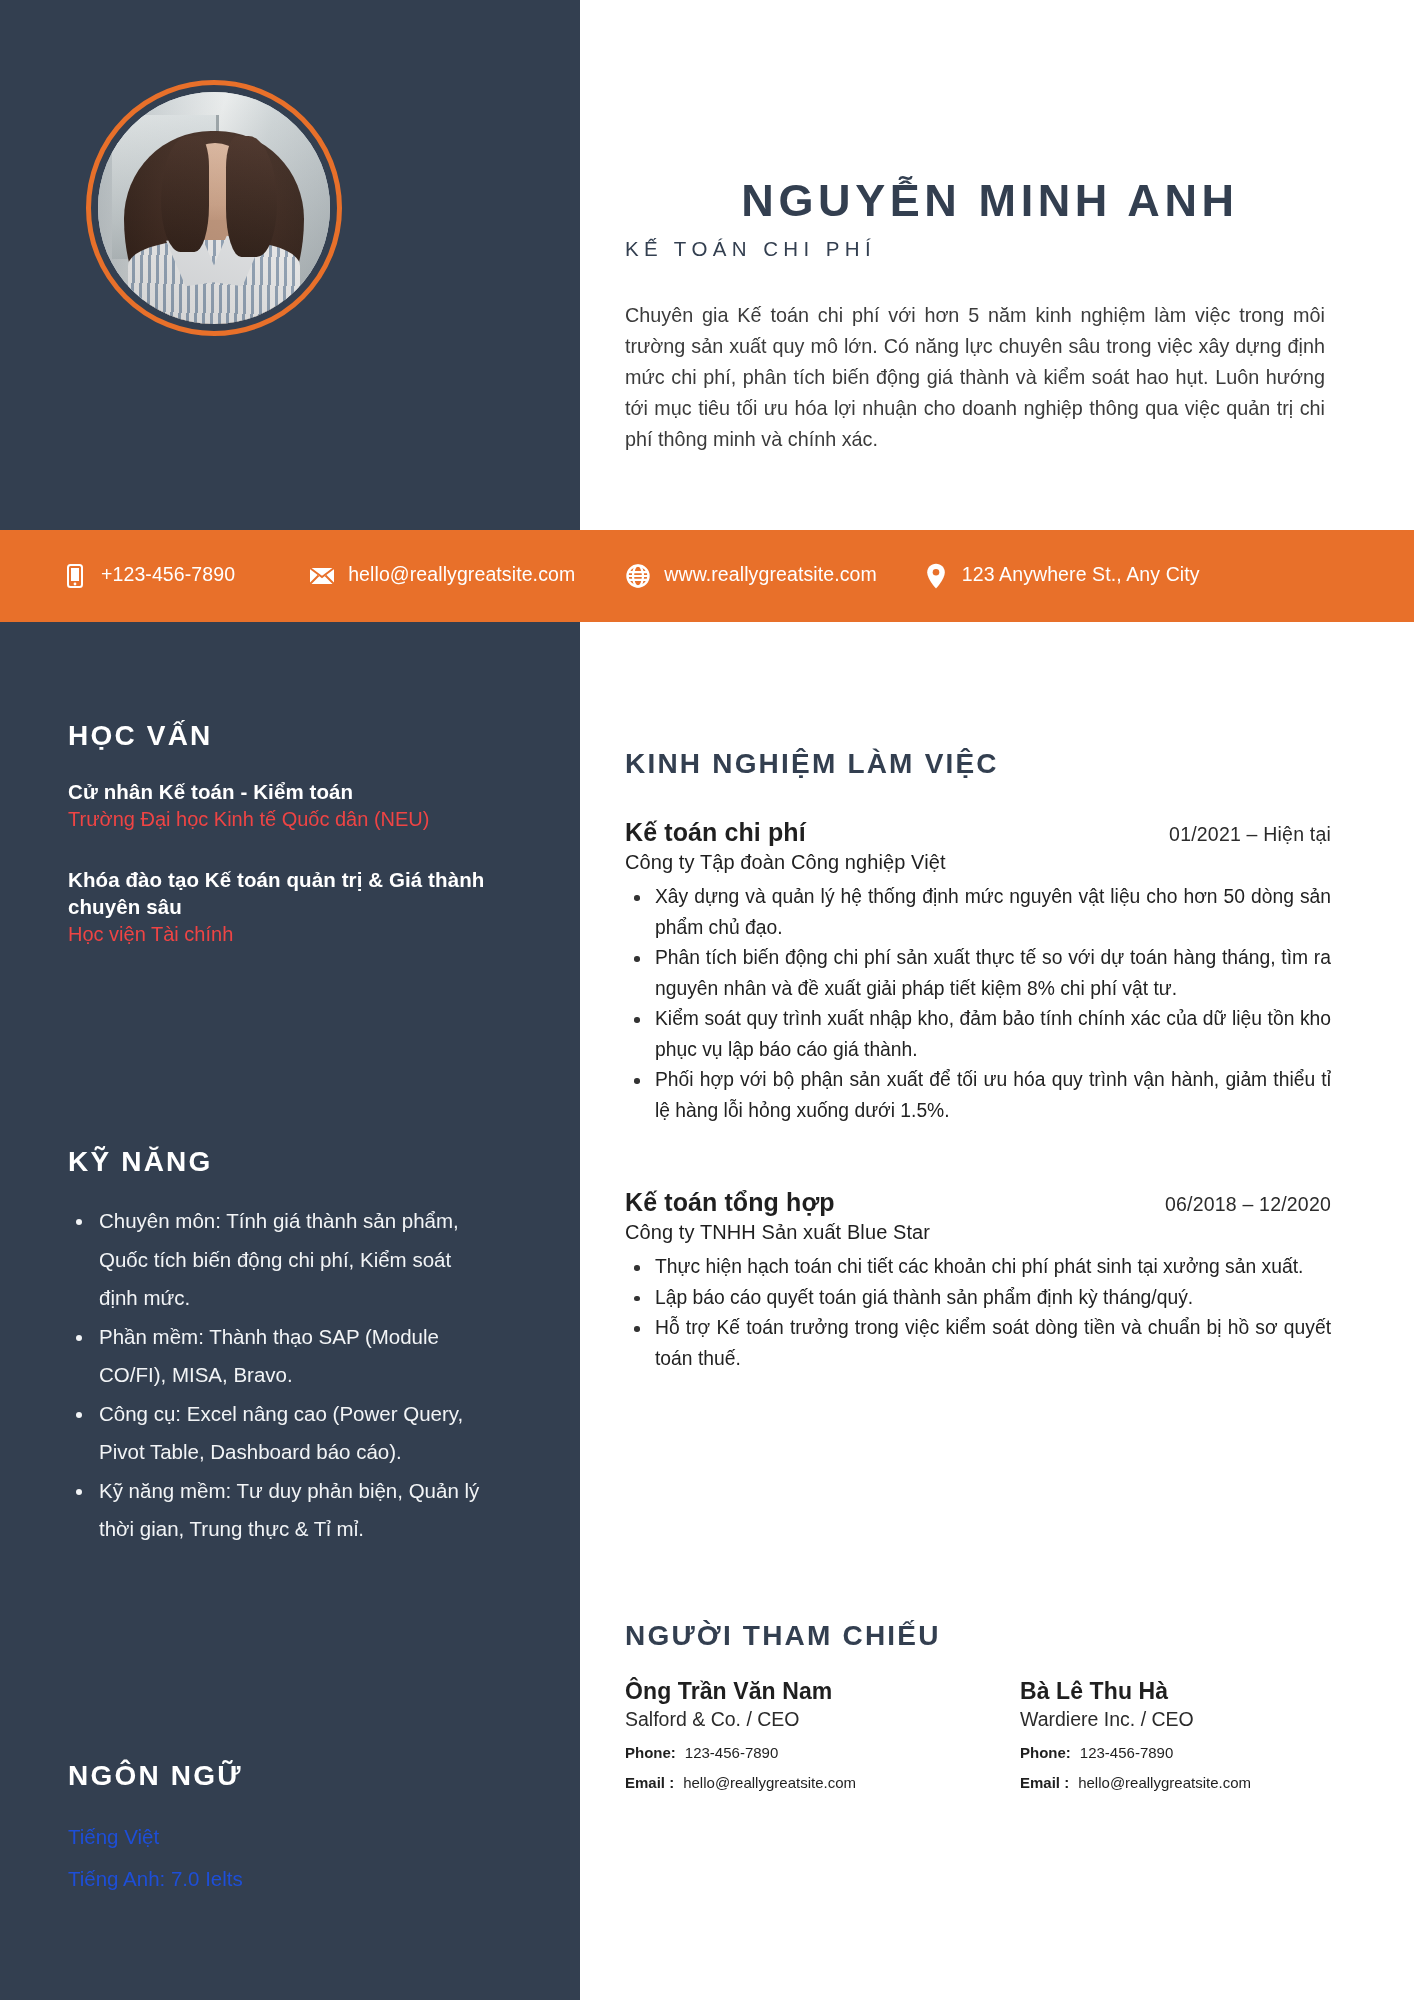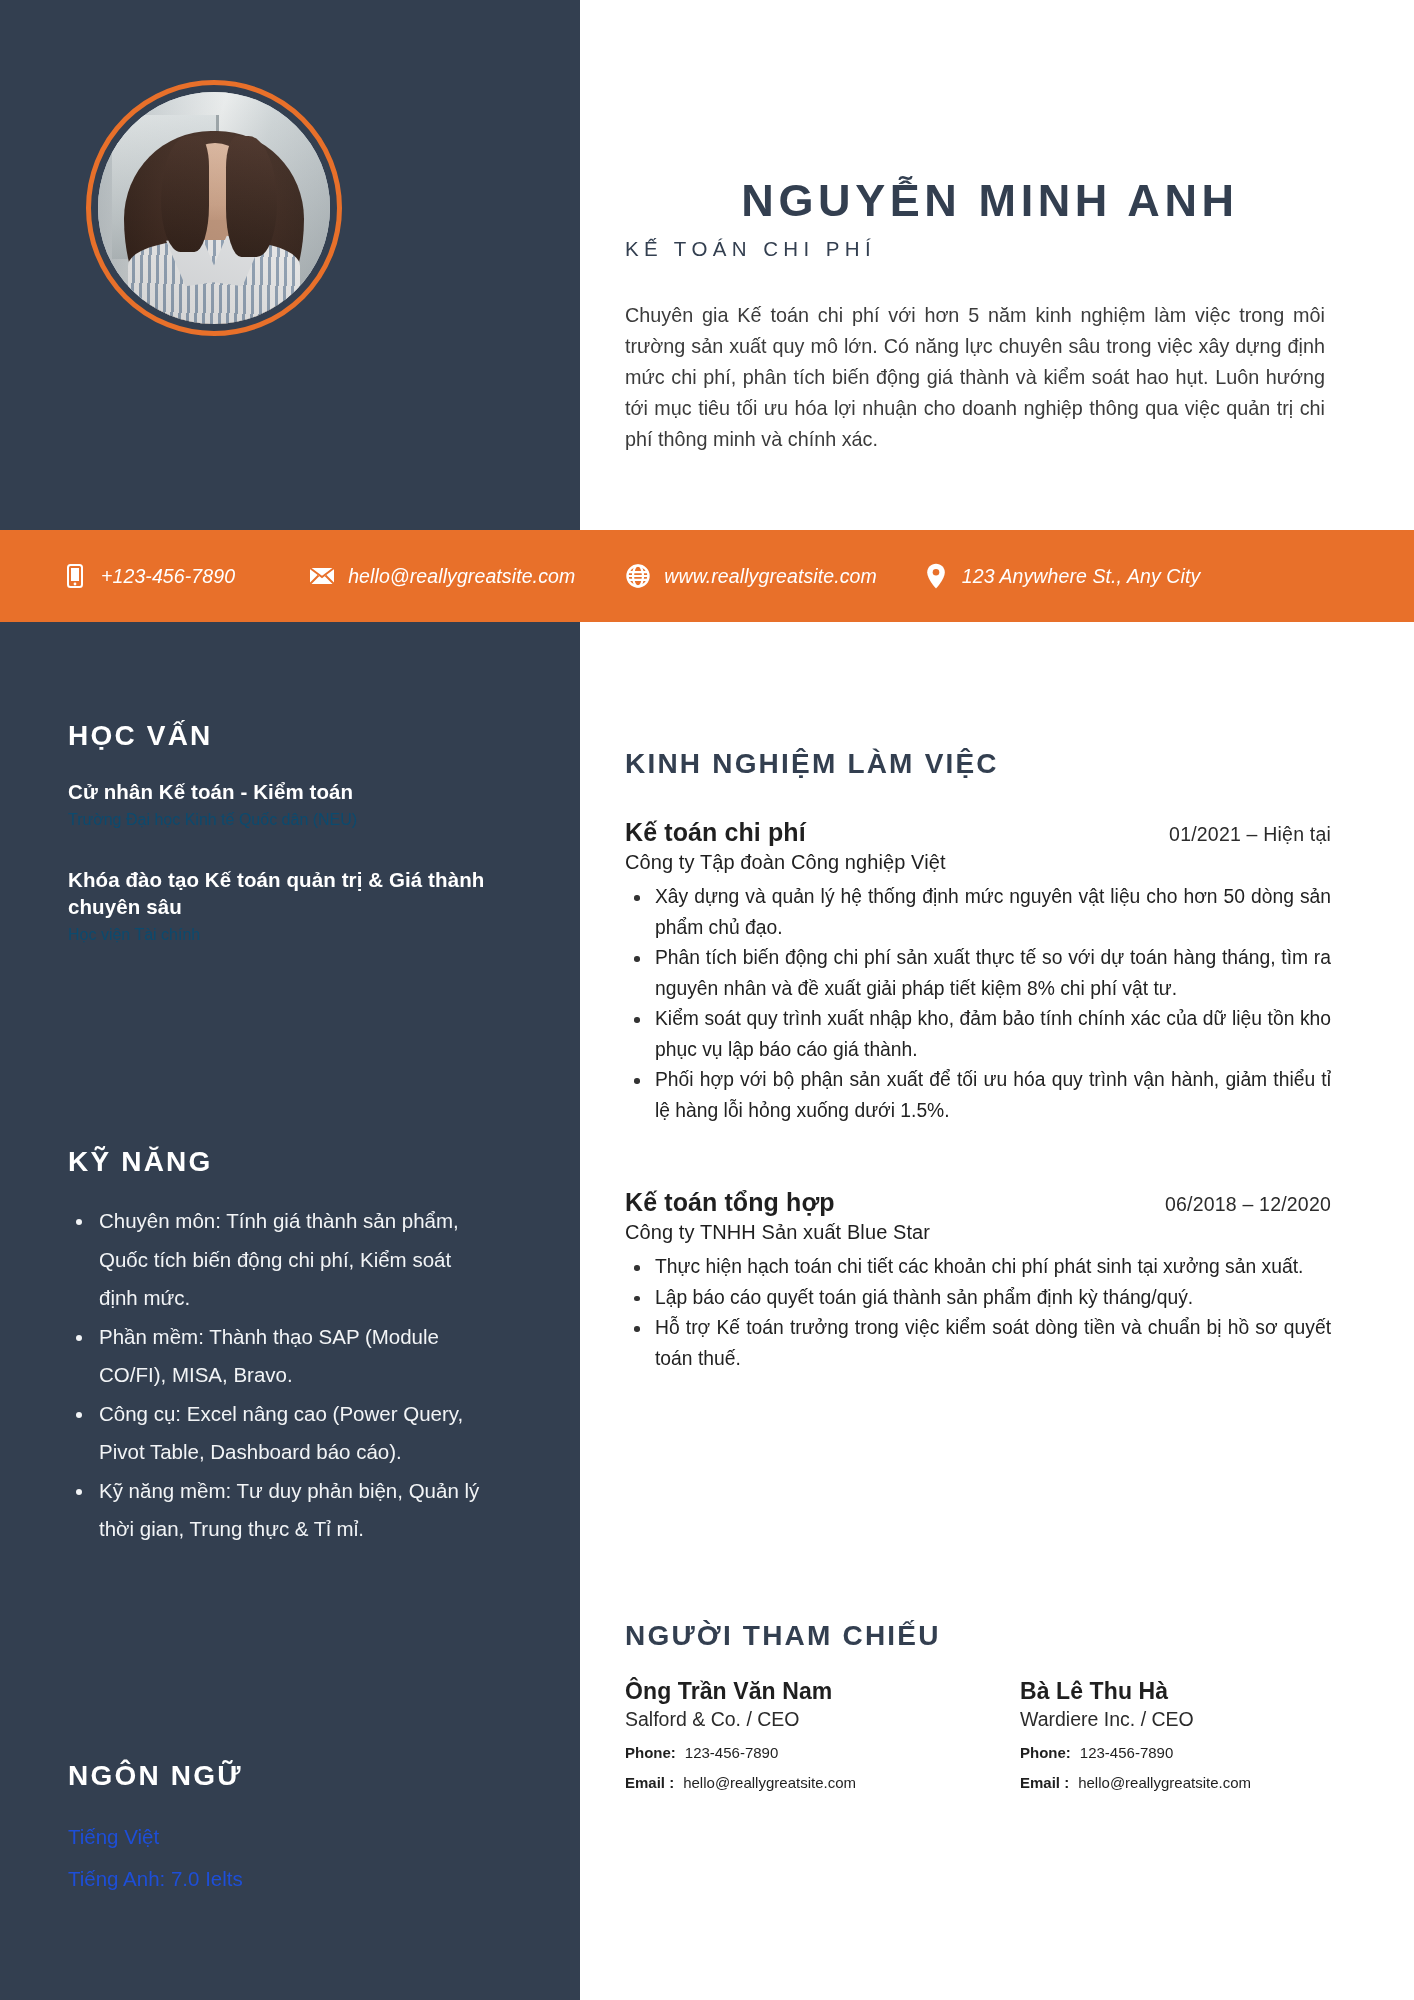--- a/index.html
+++ b/index.html
@@ -43,26 +43,25 @@
     left: 0; top: 530px;
     width: 1414px;
     height: 92px;
     background: #e8702a;
     display: flex;
     align-items: center;
     padding-left: 62px;
   }
   .contact-item {
     display: flex;
-    align-items: center;
+    align-items: flex-start;
     color: #ffffff;
     font-size: 19.5px;
     letter-spacing: .1px;
     white-space: nowrap;
-    font-style: italic;
   }
   .contact-item .ci-ic {
     width: 26px; height: 26px;
     margin-right: 13px;
     display: flex; align-items: center; justify-content: center;
     flex: 0 0 auto;
   }
   .contact-item .ci-ic svg { display: block; }
   .gap-a { width: 74px; } .gap-b { width: 50px; } .gap-c { width: 46px; }
 
@@ -174,21 +173,21 @@
     font-weight: 700;
     letter-spacing: 2.2px;
     color: #ffffff;
   }
   .edu-item { margin-top: 26px; }
   .edu-deg {
     font-size: 20.5px; font-weight: 700; color: #ffffff;
     line-height: 27px; letter-spacing: .1px;
   }
   .edu-school {
-    font-size: 16px; color: #0c4a6e; line-height: 29px; font-weight: 400;
+    font-size: 20px; color: #ef4444; line-height: 29px; font-weight: 400;
   }
   .bullets { list-style: none; margin-top: 24px; }
   .bullets li {
     position: relative;
     padding-left: 31px;
     font-size: 20.5px;
     line-height: 38.5px;
     color: #f2f4f6;
     margin-bottom: 0px;
   }

